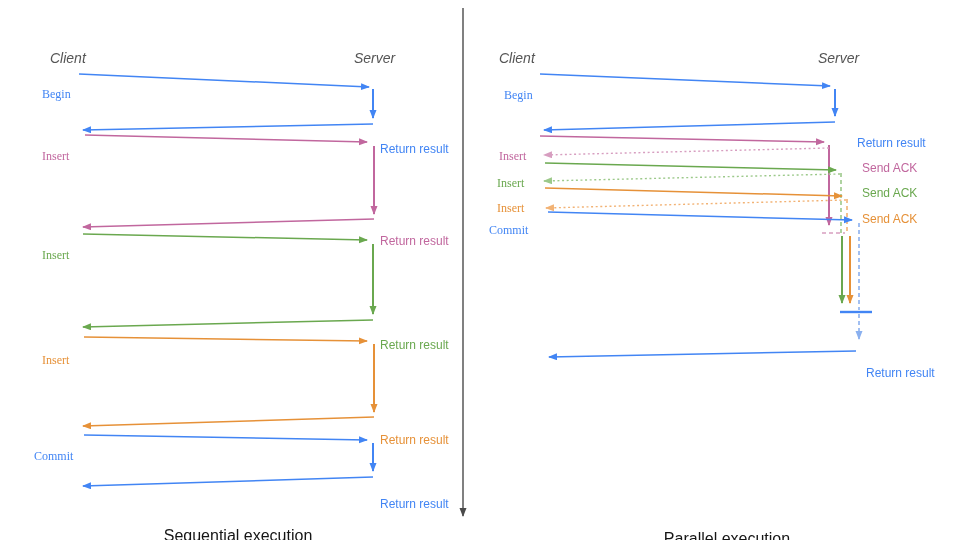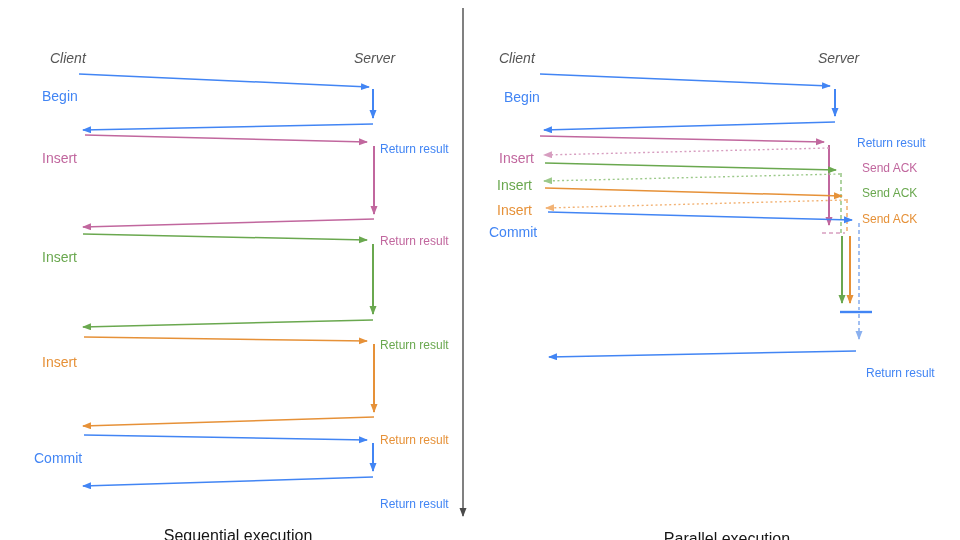--- a/index.html
+++ b/index.html
@@ -2,21 +2,21 @@
 <html><head>
 <meta charset="utf-8">
 <style>
   html,body{margin:0;padding:0;background:#ffffff;}
   .canvas{
     position:relative;width:960px;height:540px;background:#ffffff;overflow:hidden;
     font-family:"Liberation Sans", sans-serif;
   }
   svg{position:absolute;left:0;top:0;}
   .lbl{position:absolute;font-size:12px;line-height:1.15;white-space:nowrap;color:#333;margin-top:24px;}
-  .op{font-size:14px;}
+  .op{font-size:12px;font-family:Liberation Serif, serif;}
   .hdr{font-size:14px;font-style:italic;color:#555;}
   .title{font-size:16px;color:#151515;width:300px;text-align:center;}
   .time{font-size:14px;color:#1c1c1c;}
   .c-blue{color:#4285f4;} .c-pink{color:#c1679e;} .c-green{color:#6aa84f;} .c-orange{color:#e69138;}
   .ln{fill:none;stroke-width:1.5;}
   .vert{stroke-width:2;}
   .dotted{stroke-dasharray:2 2.6;stroke-width:1.4;}
   .dashedv{stroke-dasharray:4 3;stroke-width:1.6;}
   .s-blue{stroke:#4285f4;} .s-pink{stroke:#c1679e;} .s-green{stroke:#6aa84f;} .s-orange{stroke:#e69138;}
   .s-lblue{stroke:#8ab0ef;} .s-lpink{stroke:#d79ec0;} .s-lgreen{stroke:#9cc98a;} .s-lorange{stroke:#f2b274;}

